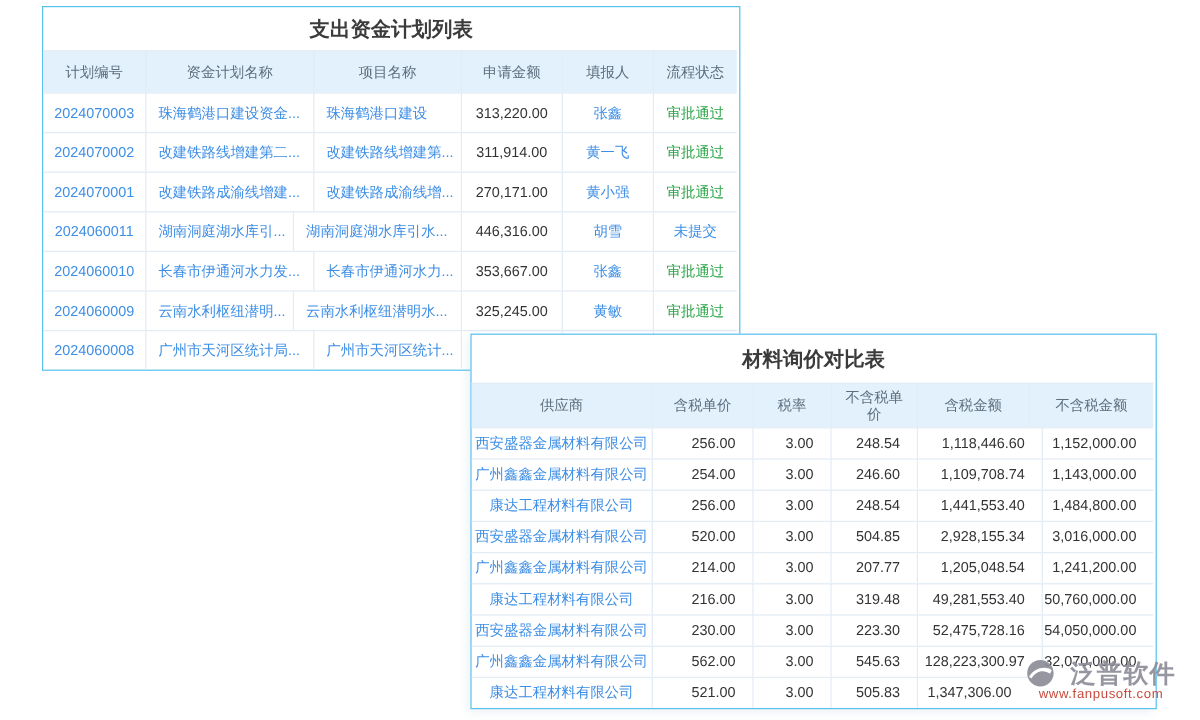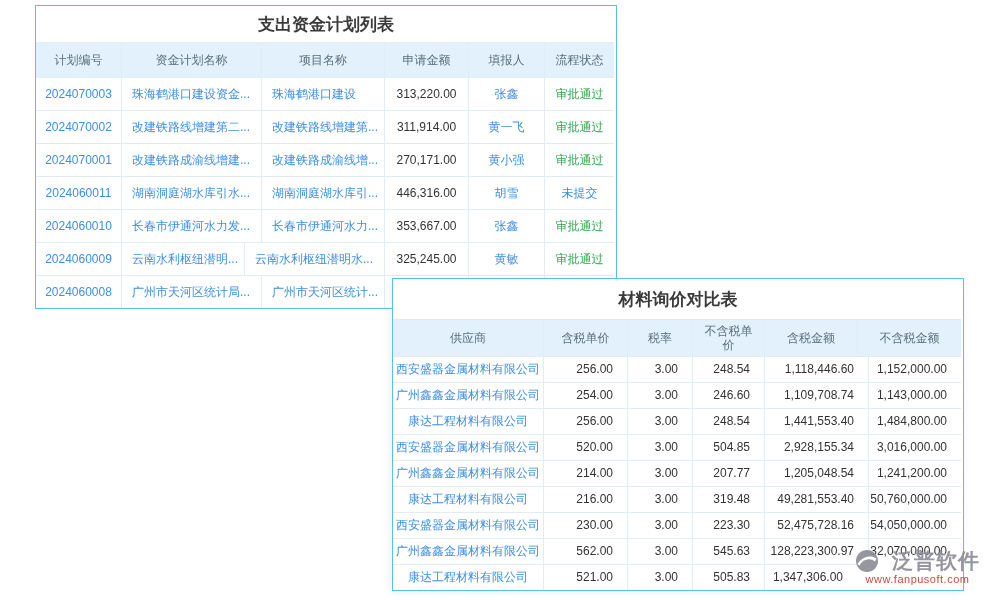--- a/index.html
+++ b/index.html
@@ -76,22 +76,22 @@
       <div class="row">
         <div class="cell w10 link">2024070001</div>
         <div class="cell w11 al link">改建铁路成渝线增建...</div>
         <div class="cell w12 al link">改建铁路成渝线增...</div>
         <div class="cell w13">270,171.00</div>
         <div class="cell w14 link">黄小强</div>
         <div class="cell w15 st-approved">审批通过</div>
       </div>
       <div class="row">
         <div class="cell w10 link">2024060011</div>
+        <div class="cell w12 al link">湖南洞庭湖水库引...</div>
         <div class="cell w11 al link">湖南洞庭湖水库引水...</div>
-        <div class="cell w12 al link">湖南洞庭湖水库引...</div>
         <div class="cell w13">446,316.00</div>
         <div class="cell w14 link">胡雪</div>
         <div class="cell w15 st-unsubmitted">未提交</div>
       </div>
       <div class="row">
         <div class="cell w10 link">2024060010</div>
         <div class="cell w11 al link">长春市伊通河水力发...</div>
         <div class="cell w12 al link">长春市伊通河水力...</div>
         <div class="cell w13">353,667.00</div>
         <div class="cell w14 link">张鑫</div>

